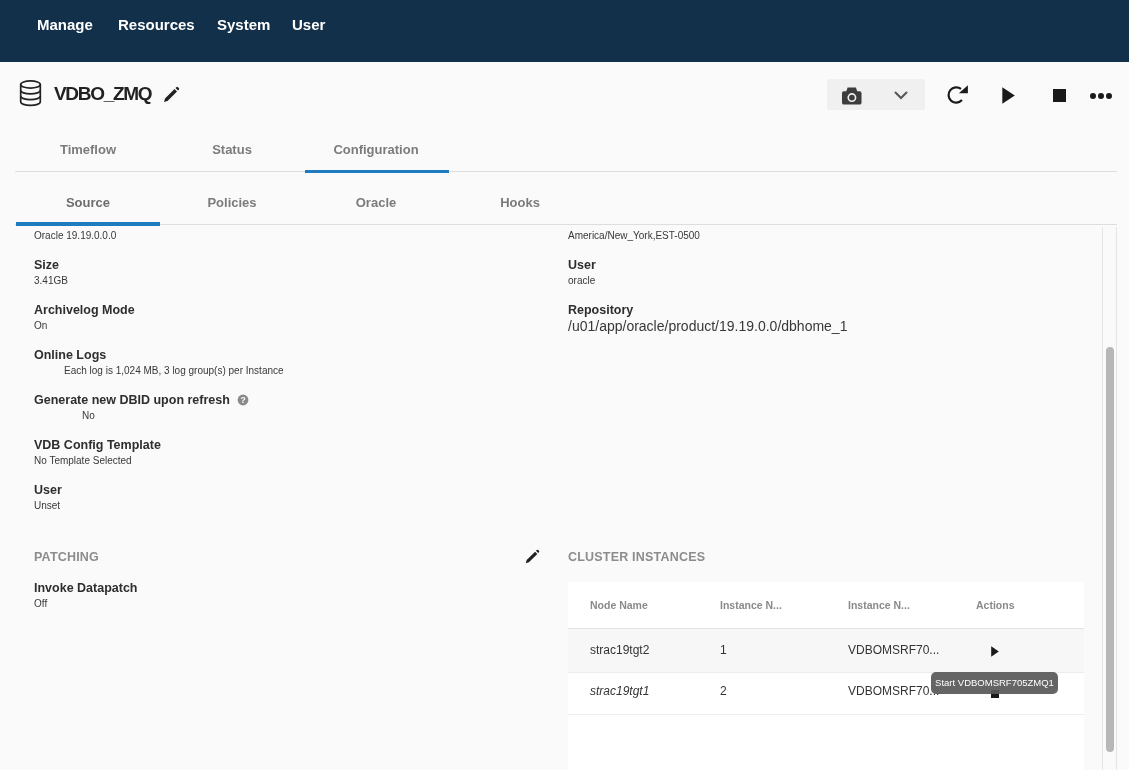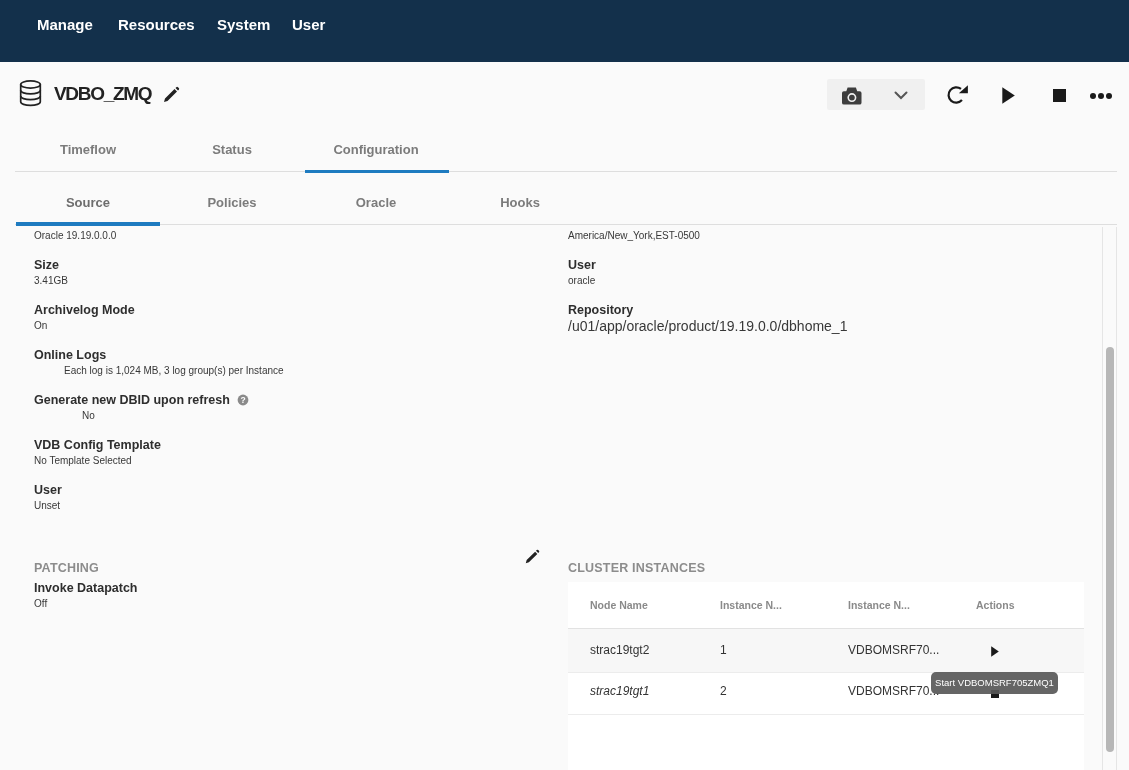--- a/index.html
+++ b/index.html
@@ -1,21 +1,21 @@
 <!DOCTYPE html>
 <html><head>
 <meta charset="utf-8">
 <style>
   * { margin:0; padding:0; box-sizing:border-box; }
   html,body { width:1129px; height:770px; overflow:hidden; }
   body { font-family:"Liberation Sans", sans-serif; background:#fafafa; position:relative; }
   .abs { position:absolute; }
   .lbl { position:absolute; font-weight:bold; color:#2e2e2e; font-size:12.5px; line-height:16px; white-space:nowrap;text-align:center; }
   .val { position:absolute; color:#383838; font-size:10px; line-height:16px; white-space:nowrap; }
-  .sechead { position:absolute; font-weight:bold; color:#8c8c8c; font-size:12.5px; line-height:16px; letter-spacing:.2px; white-space:nowrap;margin-top:11px; }
+  .sechead { position:absolute; font-weight:bold; color:#8c8c8c; font-size:12.5px; line-height:16px; letter-spacing:.2px; white-space:nowrap; }
 
   
   #nav { position:absolute; top:0; left:0; width:1129px; height:62px; background:#13304b; }
   #nav a { color:#fff; font-size:15px; font-weight:bold; text-decoration:none; position:absolute; top:16px; white-space:nowrap; }
 
   
   #title { position:absolute; left:54px; top:83px; font-size:19px; font-weight:bold; color:#222; letter-spacing:-1.3px; white-space:nowrap; }
 
   
   .tabtext { position:absolute; font-size:13px; font-weight:bold; color:#7b7b7b; width:144px; text-align:center; line-height:16px; }

